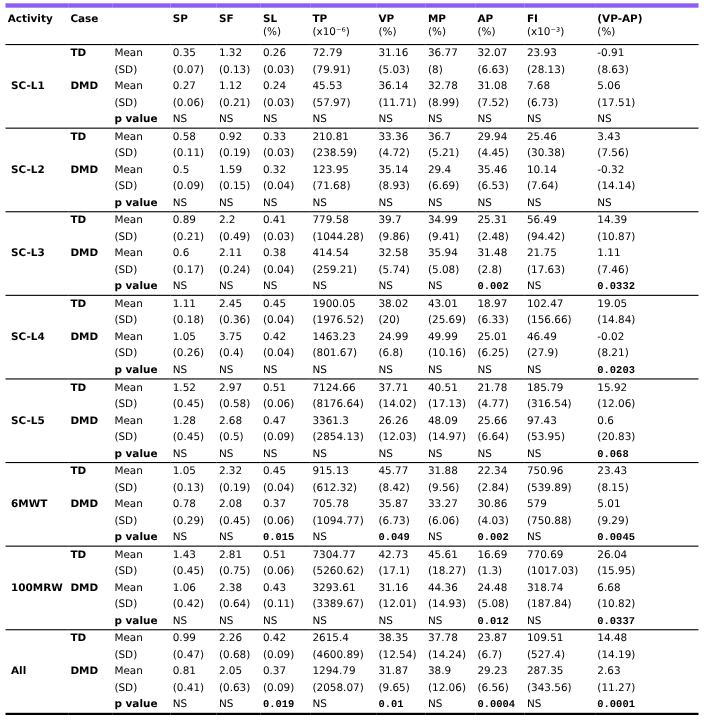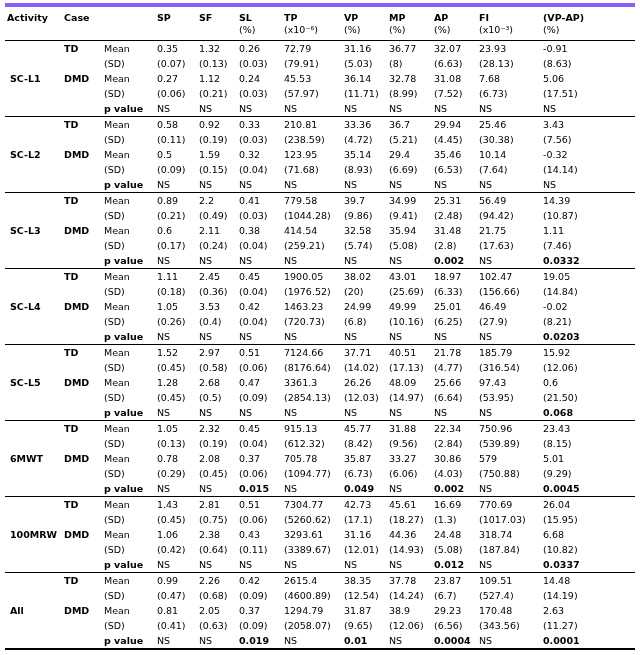--- a/index.html
+++ b/index.html
@@ -48,21 +48,21 @@
   thead .label { font-weight: bold; min-height: 12px; }
   thead .unit  { font-weight: normal; min-height: 12px; }
   td.activity {
     font-weight: bold;
     vertical-align: middle;
     padding-left: 5px;
     margin-top: 48px;
   }
   td.case { font-weight: bold; }
   td.stat.pv { font-weight: bold; }
-  td.val.sig { font-weight: bold; }
+  td.val.sig { font-weight: bold; font-family: Liberation Mono, monospace; }
   tr.group-first > td { border-top: 1px solid #000; }
 </style>
 </head>
 <body>
 
 <div class="page">
   <table class="results">
     <colgroup>
       <col class="c-activity">
         <col class="c-case">
@@ -345,35 +345,35 @@
           <td class="val">(20)</td>
           <td class="val">(25.69)</td>
           <td class="val">(6.33)</td>
           <td class="val">(156.66)</td>
           <td class="val">(14.84)</td>
         </tr>
         <tr>
           <td class="case" rowspan="2">DMD</td>
           <td class="stat">Mean</td>
           <td class="val">1.05</td>
-          <td class="val">3.53</td>
+          <td class="val">3.75</td>
           <td class="val">0.42</td>
           <td class="val">1463.23</td>
           <td class="val">24.99</td>
           <td class="val">49.99</td>
           <td class="val">25.01</td>
           <td class="val">46.49</td>
           <td class="val">-0.02</td>
         </tr>
         <tr>
           <td class="stat">(SD)</td>
           <td class="val">(0.26)</td>
           <td class="val">(0.4)</td>
           <td class="val">(0.04)</td>
-          <td class="val">(720.73)</td>
+          <td class="val">(801.67)</td>
           <td class="val">(6.8)</td>
           <td class="val">(10.16)</td>
           <td class="val">(6.25)</td>
           <td class="val">(27.9)</td>
           <td class="val">(8.21)</td>
         </tr>
         <tr>
           <td class="case" rowspan="1"></td>
           <td class="stat pv">p value</td>
           <td class="val">NS</td>
@@ -428,21 +428,21 @@
         <tr>
           <td class="stat">(SD)</td>
           <td class="val">(0.45)</td>
           <td class="val">(0.5)</td>
           <td class="val">(0.09)</td>
           <td class="val">(2854.13)</td>
           <td class="val">(12.03)</td>
           <td class="val">(14.97)</td>
           <td class="val">(6.64)</td>
           <td class="val">(53.95)</td>
-          <td class="val">(21.50)</td>
+          <td class="val">(20.83)</td>
         </tr>
         <tr>
           <td class="case" rowspan="1"></td>
           <td class="stat pv">p value</td>
           <td class="val">NS</td>
           <td class="val">NS</td>
           <td class="val">NS</td>
           <td class="val">NS</td>
           <td class="val">NS</td>
           <td class="val">NS</td>
@@ -607,21 +607,21 @@
         <tr>
           <td class="case" rowspan="2">DMD</td>
           <td class="stat">Mean</td>
           <td class="val">0.81</td>
           <td class="val">2.05</td>
           <td class="val">0.37</td>
           <td class="val">1294.79</td>
           <td class="val">31.87</td>
           <td class="val">38.9</td>
           <td class="val">29.23</td>
-          <td class="val">170.48</td>
+          <td class="val">287.35</td>
           <td class="val">2.63</td>
         </tr>
         <tr>
           <td class="stat">(SD)</td>
           <td class="val">(0.41)</td>
           <td class="val">(0.63)</td>
           <td class="val">(0.09)</td>
           <td class="val">(2058.07)</td>
           <td class="val">(9.65)</td>
           <td class="val">(12.06)</td>

